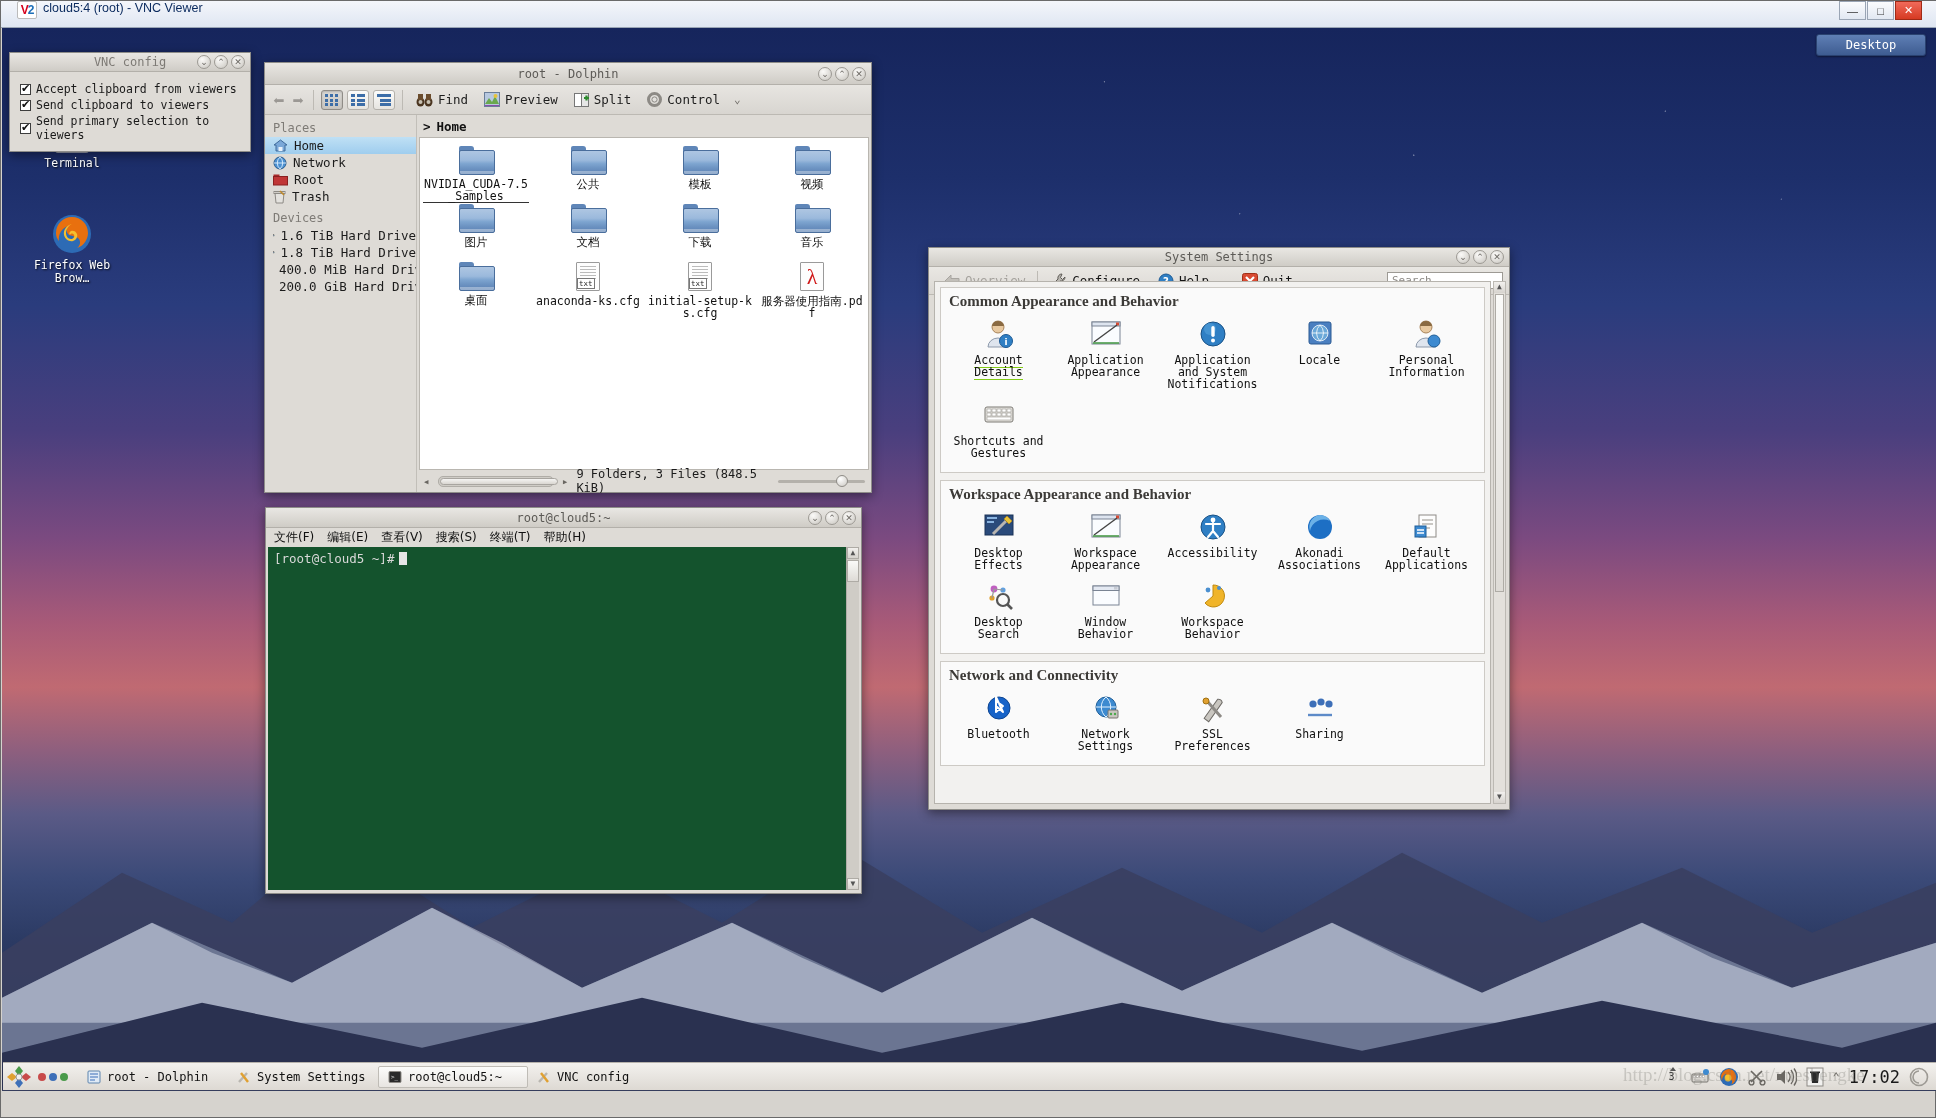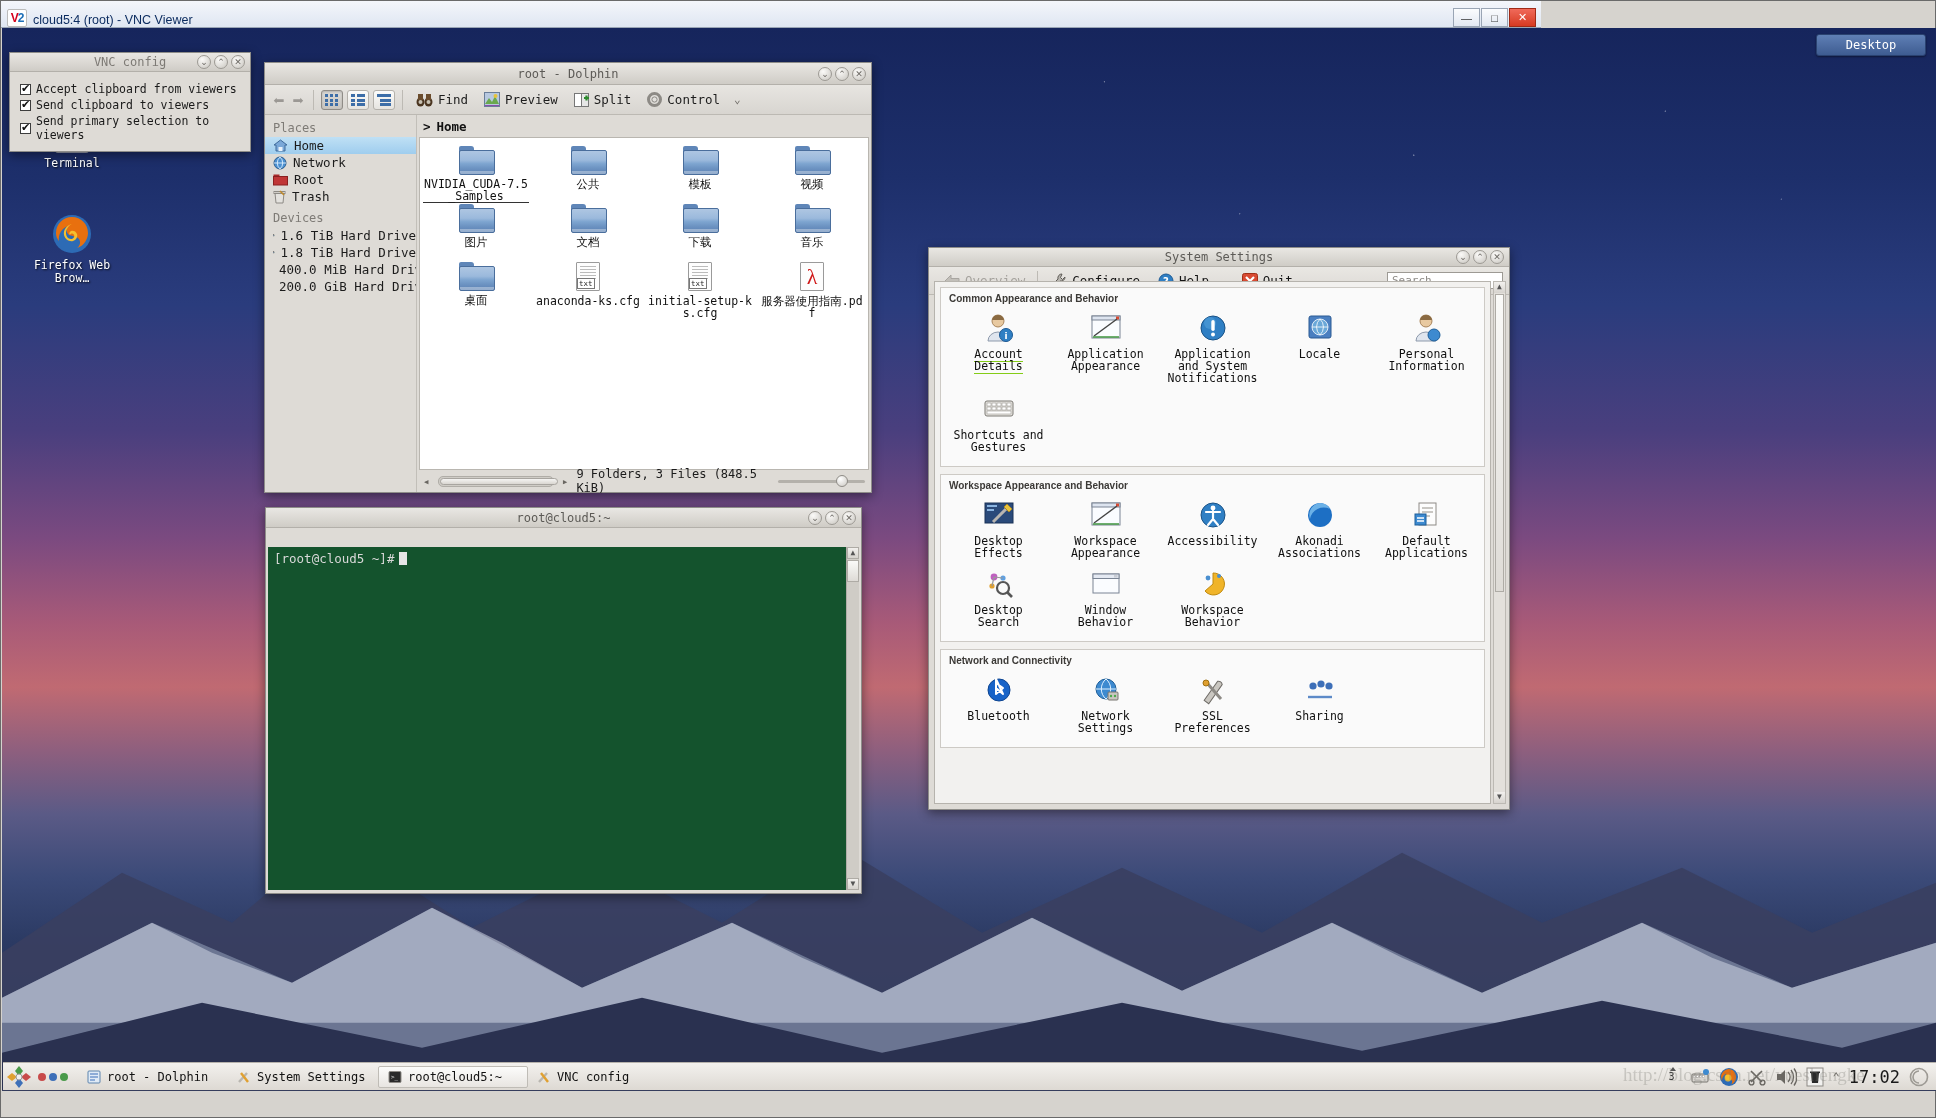--- a/index.html
+++ b/index.html
@@ -3,23 +3,23 @@
 <meta charset="utf-8">
 <style>
   * { box-sizing: border-box; margin:0; padding:0; }
   html,body { width:1936px; height:1118px; overflow:hidden;
     font-family:"DejaVu Sans Mono", monospace; }
   body { background:#1b2a5c; position:relative; }
 
   
   #vnc-frame { position:absolute; inset:0; background:#d6d3ce;
     border:1px solid #6a6a6a; }
-  #vnc-titlebar { position:absolute; left:0; top:0; width:1540px; height:27px;
+  #vnc-titlebar { position:absolute; left:0; top:0; width:1936px; height:27px;
     background:linear-gradient(#f4f6fb,#dfe6f2); border-bottom:1px solid #9aa5b5;
-    display:flex; align-items:flex-end; padding:0 2px; }
+    display:flex; align-items:flex-start; padding:0 12px; }
   #vnc-logo { width:20px; height:18px; margin:0 6px 0 4px; position:relative;
     background:#fff; border:1px solid #bbb; border-radius:2px;
     font-family:"Liberation Sans",sans-serif; font-size:12px; font-weight:bold;
     line-height:16px; text-align:center; letter-spacing:-1px; }
   #vnc-logo .v{color:#d6001c;} #vnc-logo .n{color:#1d6fb8;}
   #vnc-title { font-family:"Liberation Sans",sans-serif; font-size:12.5px;
     color:#0a2a5e; }
   .vnc-winbtns { margin-left:auto; display:flex; gap:1px; padding-right:3px; }
   .vnc-wb { width:27px; height:19px; border:1px solid #9aa5b5; background:linear-gradient(#fbfcfe,#e2e8f2);
     font-family:"Liberation Sans",sans-serif; font-size:11px; color:#333;
@@ -189,22 +189,22 @@
     background:#f2f1ef; border:1px solid #b6b3ad; overflow:hidden; padding:5px; }
   .ssscroll { position:absolute; right:3px; top:33px; bottom:5px; width:13px;
     background:#e3e0db; border:1px solid #bcb9b3; }
   .ssscroll .th { position:absolute; top:1px; left:1px; right:1px; height:300px;
     background:linear-gradient(#fafaf8,#dedbd6); border:1px solid #aeaba5; }
   .ssscroll .ar { position:absolute; left:0; right:0; height:11px; font-size:8px;
     text-align:center; line-height:10px; color:#555;
     background:linear-gradient(#f2f0ed,#d6d3ce); }
   .ssgroup { border:1px solid #cdcac5; background:#fafafa; margin-bottom:7px;
     padding:3px 4px 7px; }
-  .ssgh { font-size:10px; color:#3c3a37; font-weight:bold; padding:2px 4px 5px;
-    font-family:Liberation Sans, sans-serif; }
+  .ssgh { font-size:15px; color:#3c3a37; font-weight:bold; padding:2px 4px 5px;
+    font-family:Liberation Serif, serif; }
   .ssgrid { display:grid; grid-template-columns:repeat(5,1fr); }
   .sscell { text-align:center; font-size:11.5px; color:#101010; line-height:12px;
     padding:4px 2px 6px; font-family:"DejaVu Sans Mono",monospace; }
   .sscell .ic { display:block; width:32px; height:30px; margin:0 auto 5px; }
   .sscell.sel .l1 { border-bottom:1px solid #84cc16; }
 
   
   #taskbar { position:absolute; left:1px; bottom:1px; width:1934px; height:28px;
     background:linear-gradient(#f3f1ee,#ddd9d3); border-top:1px solid #b6b2ac;
     display:flex; align-items:center; }
@@ -496,20 +496,28 @@
 
     <div class="win" id="konsole">
       <div class="win-tb">
         <div class="t">root@cloud5:~</div>
         <div class="tb-btns">
           <div class="tbb">⌄</div>
           <div class="tbb">⌃</div>
           <div class="tbb">✕</div>
         </div>
       </div>
+      <div class="kmenu">
+        <span>文件(F)</span>
+        <span>编辑(E)</span>
+        <span>查看(V)</span>
+        <span>搜索(S)</span>
+        <span>终端(T)</span>
+        <span>帮助(H)</span>
+      </div>
       <div class="kterm">
         <span>[root@cloud5 ~]#</span><span class="cursor"></span>
       </div>
       <div class="kscroll">
         <div class="up">▲</div>
         <div class="th"></div>
         <div class="dn">▼</div>
       </div>
     </div>
 

